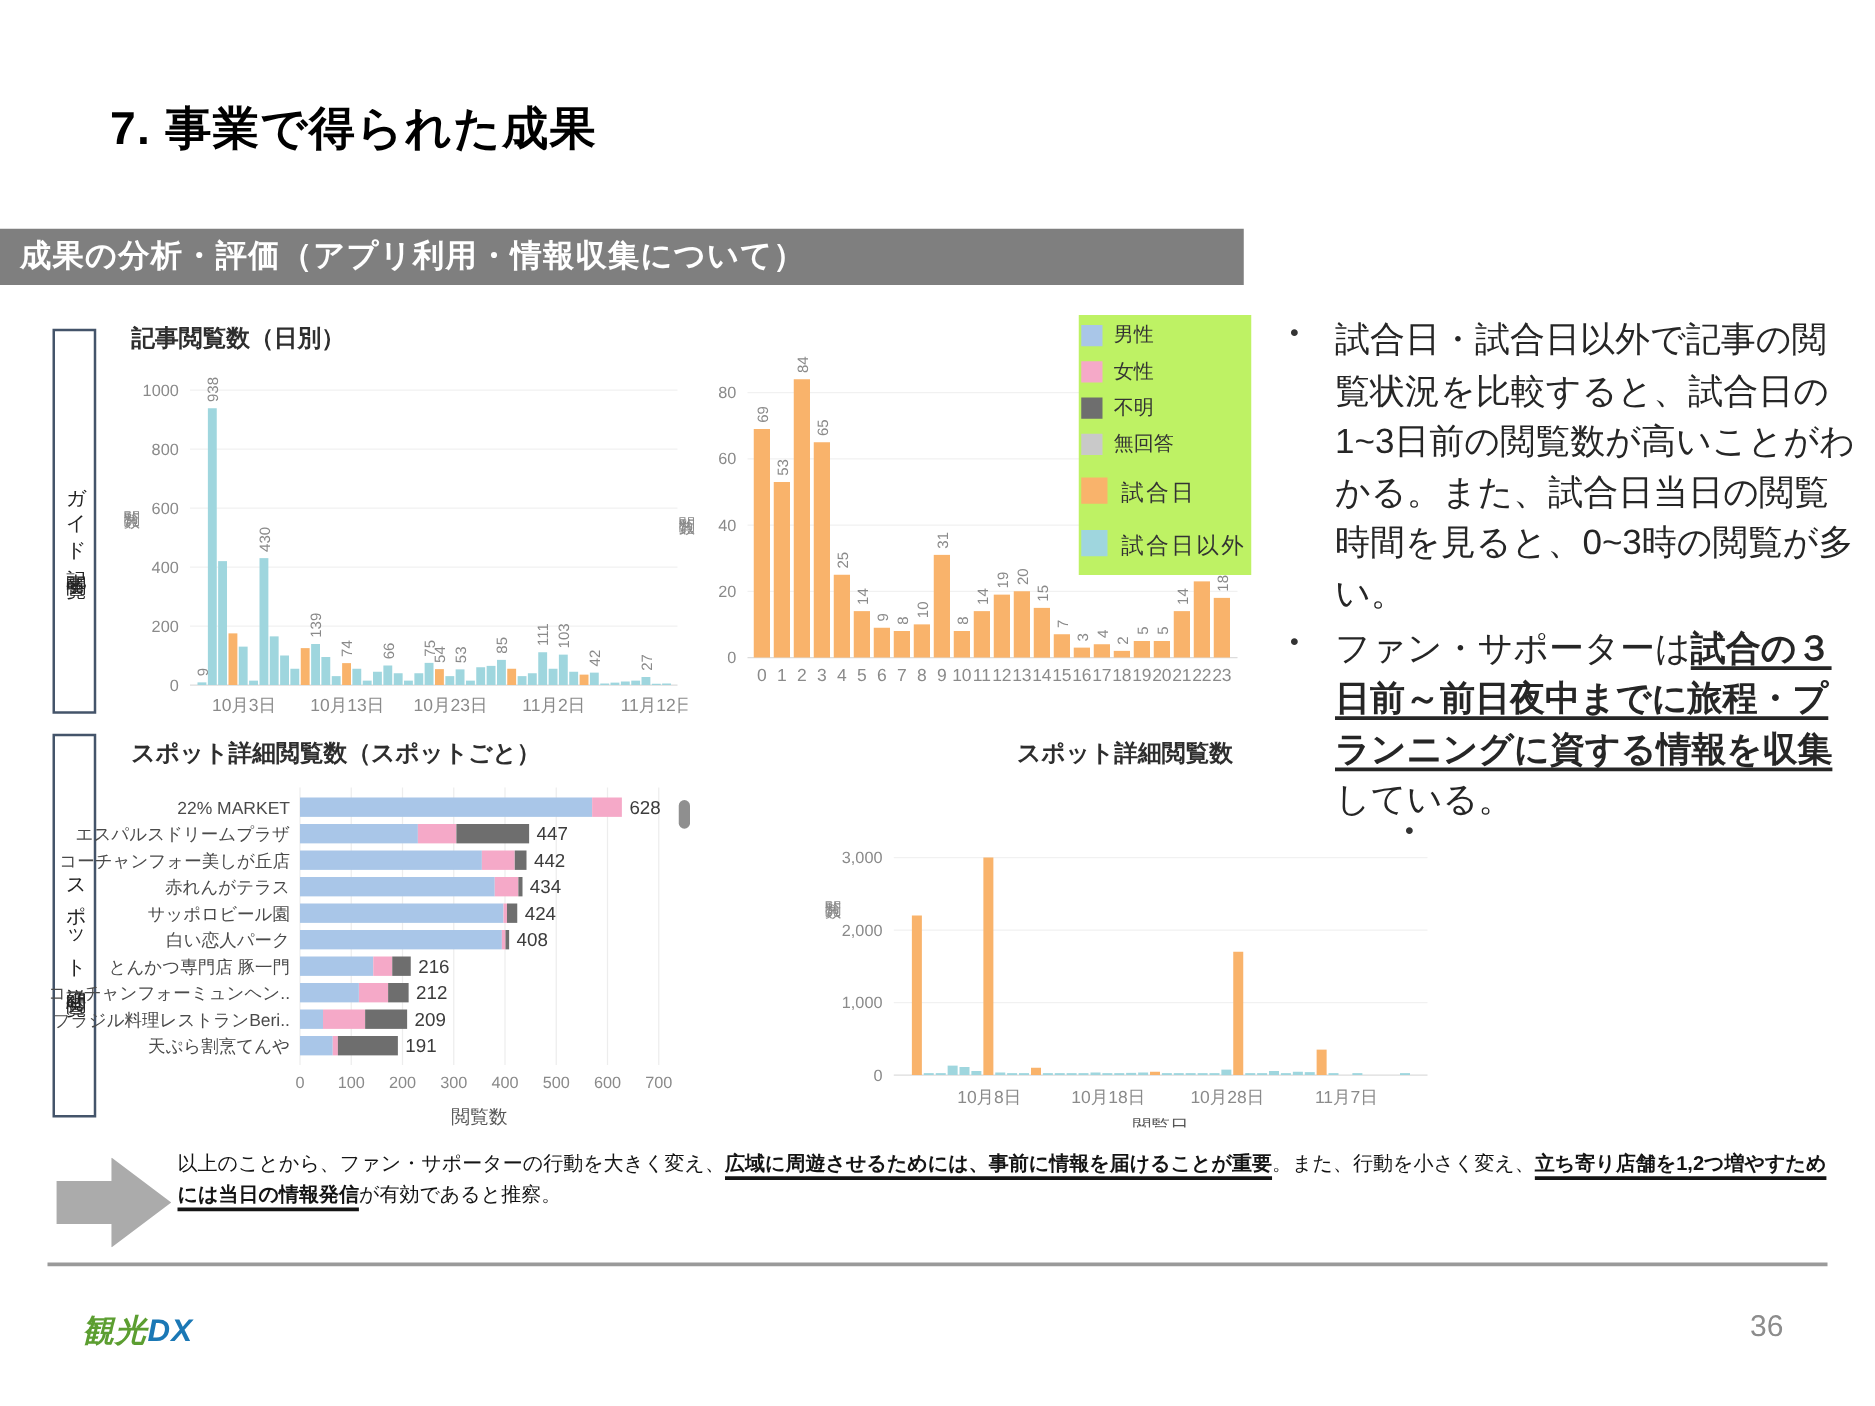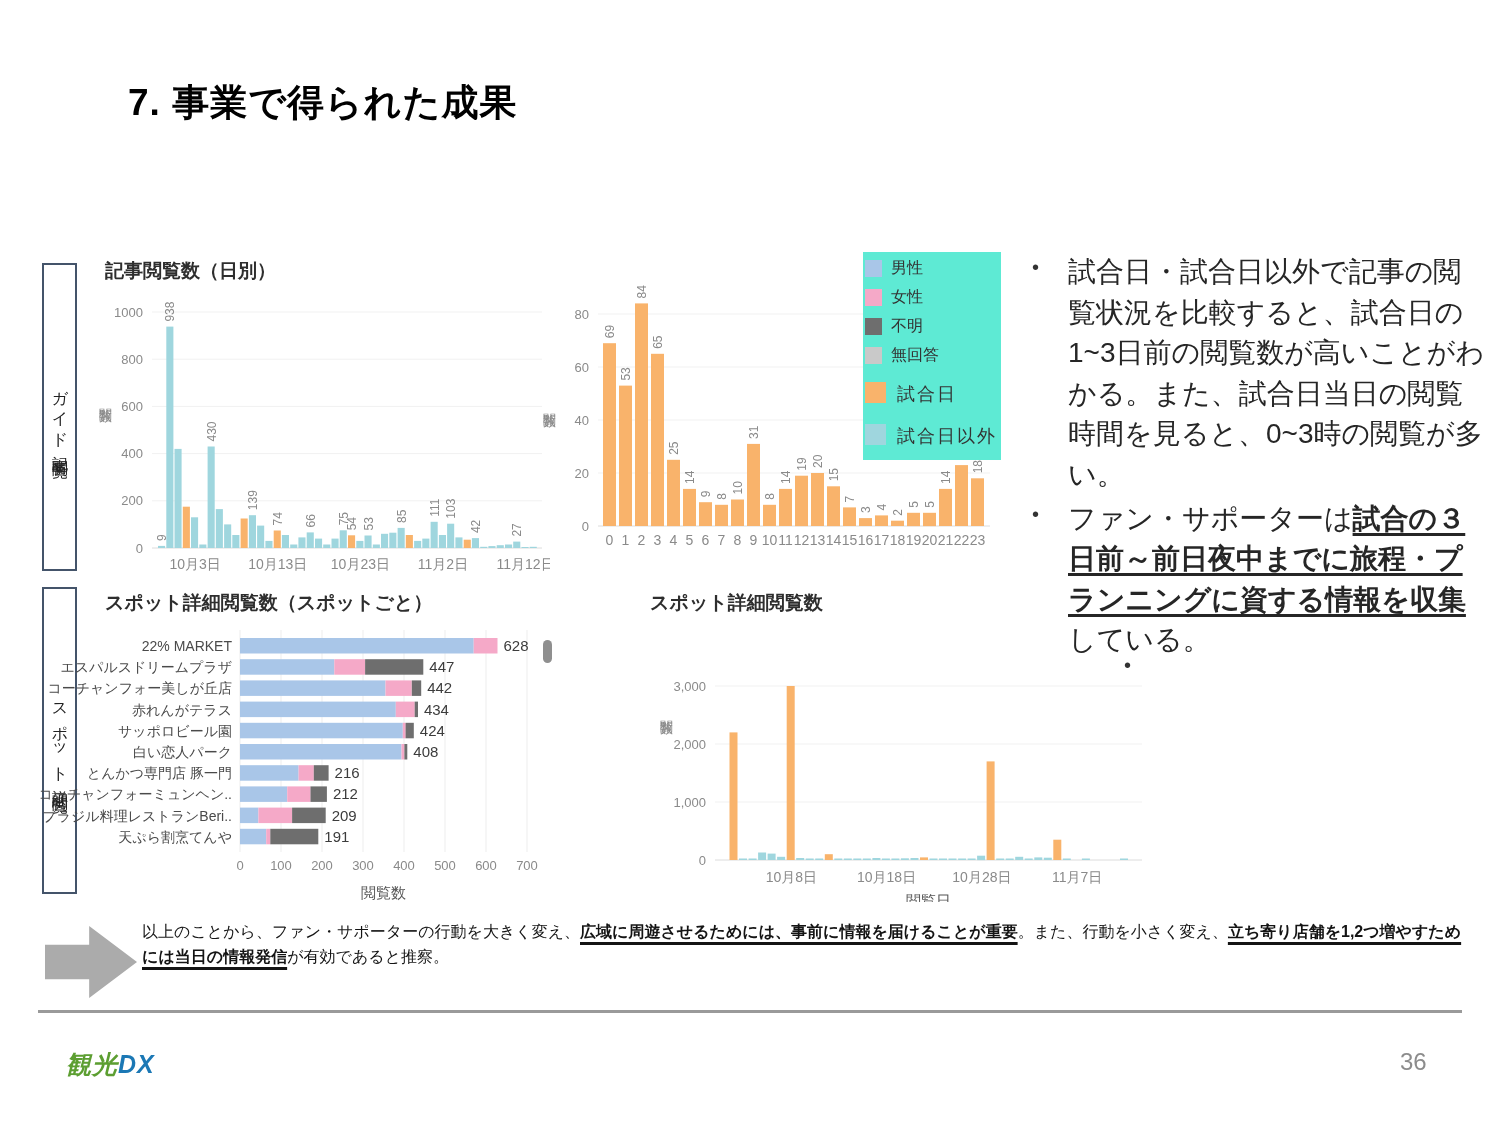--- a/index.html
+++ b/index.html
@@ -1,18 +1,18 @@
 <!DOCTYPE html>
 <html><head>
 <meta charset="utf-8">
 <style>
   html,body{margin:0;padding:0;background:#fff;}
   .slide{position:relative;width:1500px;height:1125px;background:#fff;overflow:hidden;
          font-family:"Liberation Sans","DejaVu Sans",sans-serif;color:#222;}
-  .slide-title{position:absolute;left:88px;top:78px;font-size:37px;font-weight:700;color:#000;letter-spacing:1px;margin-left:40px;}
+  .slide-title{position:absolute;left:88px;top:78px;font-size:37px;font-weight:700;color:#000;letter-spacing:1px;}
   .banner{position:absolute;left:0;top:183px;width:995px;height:45px;background:#7f7f7f;color:#fff;
           font-size:25px;font-weight:700;line-height:45px;padding-left:16px;box-sizing:border-box;letter-spacing:1px;}
   .side-box{position:absolute;left:42px;width:35px;border:2px solid #44546A;background:#fff;
             display:flex;align-items:center;justify-content:center;box-sizing:border-box;}
   .side-box .v{writing-mode:vertical-rl;font-size:16px;color:#222;letter-spacing:3px;}
   #side-box-1{top:263px;height:308px;}
   #side-box-2{top:587px;height:307px;}
   .chart{position:absolute;}
   .chart-title{font-size:19px;font-weight:700;color:#2e2e2e;margin-bottom:2px;}
   .ylab{position:absolute;writing-mode:vertical-rl;font-size:13px;color:#8a8a8a;letter-spacing:1px;}
@@ -21,22 +21,22 @@
   svg text.vl{font-size:12px;fill:#8a8a8a;}
   svg text.cat{font-size:14px;fill:#4a4a4a;}
   svg text.tot{font-size:15px;fill:#3c3c3c;}
   svg text.axlabel{font-size:15px;fill:#555;}
   #daily-chart{left:80px;top:258px;width:470px;height:325px;}
   #daily-chart .chart-title{margin-left:25px;}
   #hourly-chart{left:530px;top:258px;width:475px;height:325px;}
   #spots-chart{left:40px;top:590px;width:610px;height:310px;}
   #spots-chart .chart-title{margin-left:65px;}
   #spotdate-chart{left:645px;top:590px;width:505px;height:310px;}
-  #spotdate-chart .chart-title{margin-left:5px;}
-  #legend{position:absolute;left:863px;top:252px;background:#5eead4;padding:2px 4px 6px 2px;}
+  #spotdate-chart .chart-title{margin-left:5px;text-align:center;}
+  #legend{position:absolute;left:863px;top:252px;background:#bef264;padding:2px 4px 6px 2px;}
   .lrow{display:flex;align-items:center;height:29px;}
   .lrow .sw{width:17px;height:17px;margin-right:9px;flex:none;}
   .lrow .lt{font-size:16px;color:#333;}
   .lrow-big{display:flex;align-items:flex-start;height:30px;margin-top:12px;}
   .lrow-big .sw{width:21px;height:21px;margin-right:11px;flex:none;}
   .lrow-big .lt{font-size:18px;color:#333;letter-spacing:2px;}
   .panel{position:absolute;}
   #panel-1{left:1030px;top:252px;width:458px;}
   #panel-2{left:1122px;top:650px;width:375px;}
   .bullet-item{display:flex;margin-bottom:3px;}
@@ -53,20 +53,21 @@
   .logo .dx{color:#1B78B5;}
   .page-num{position:absolute;left:1400px;top:1048px;font-size:24px;color:#8c8c8c;}
 </style>
 </head>
 <body>
 
 <div class="slide">
 
   <div class="slide-title">7. 事業で得られた成果</div>
 
+  <div class="banner">成果の分析・評価（アプリ利用・情報収集について）</div>
 
   <div class="side-box" id="side-box-1">
     <span class="v">ガイド記事閲覧</span>
   </div>
   <div class="side-box" id="side-box-2">
     <span class="v">スポット詳細閲覧</span>
   </div>
 
   <div class="chart" id="daily-chart">
     <div class="chart-title">記事閲覧数（日別）</div>

